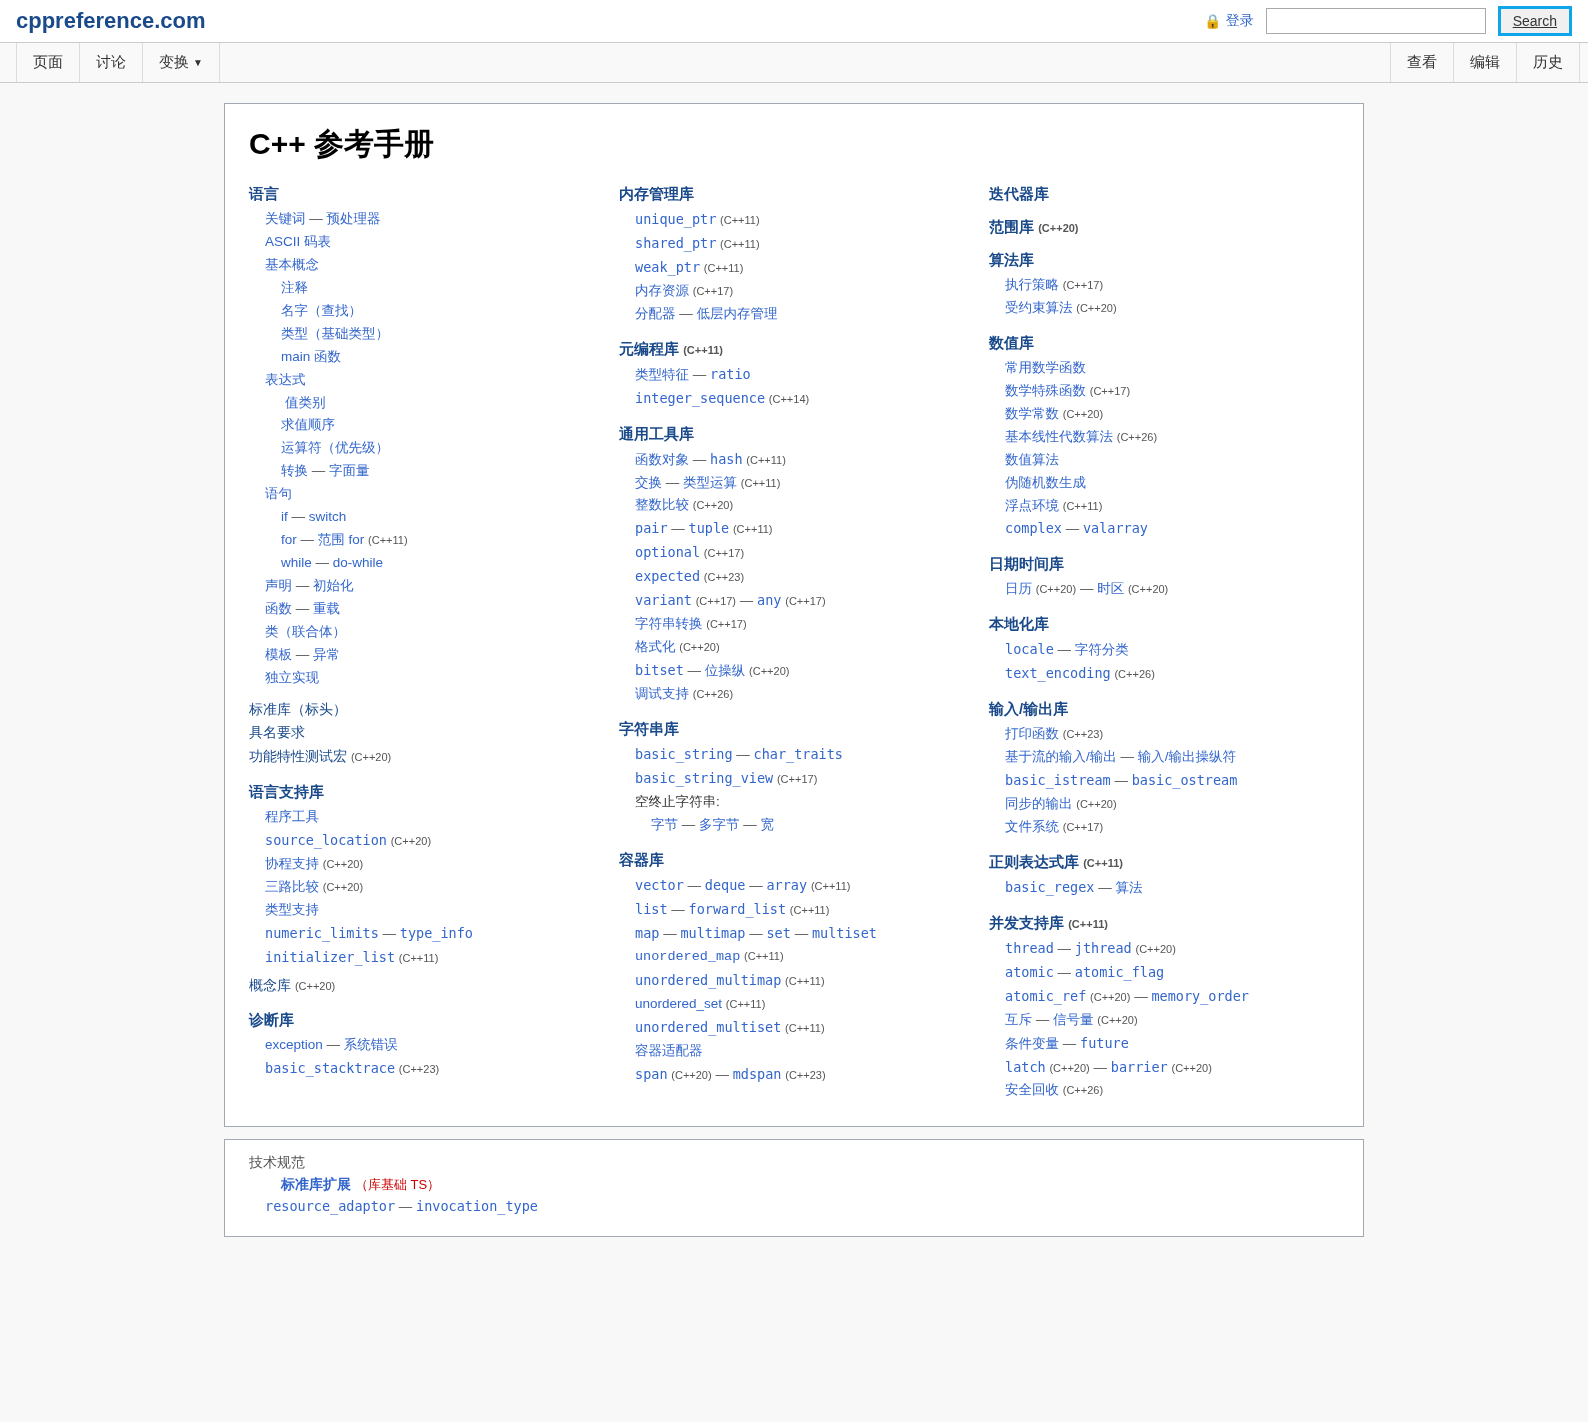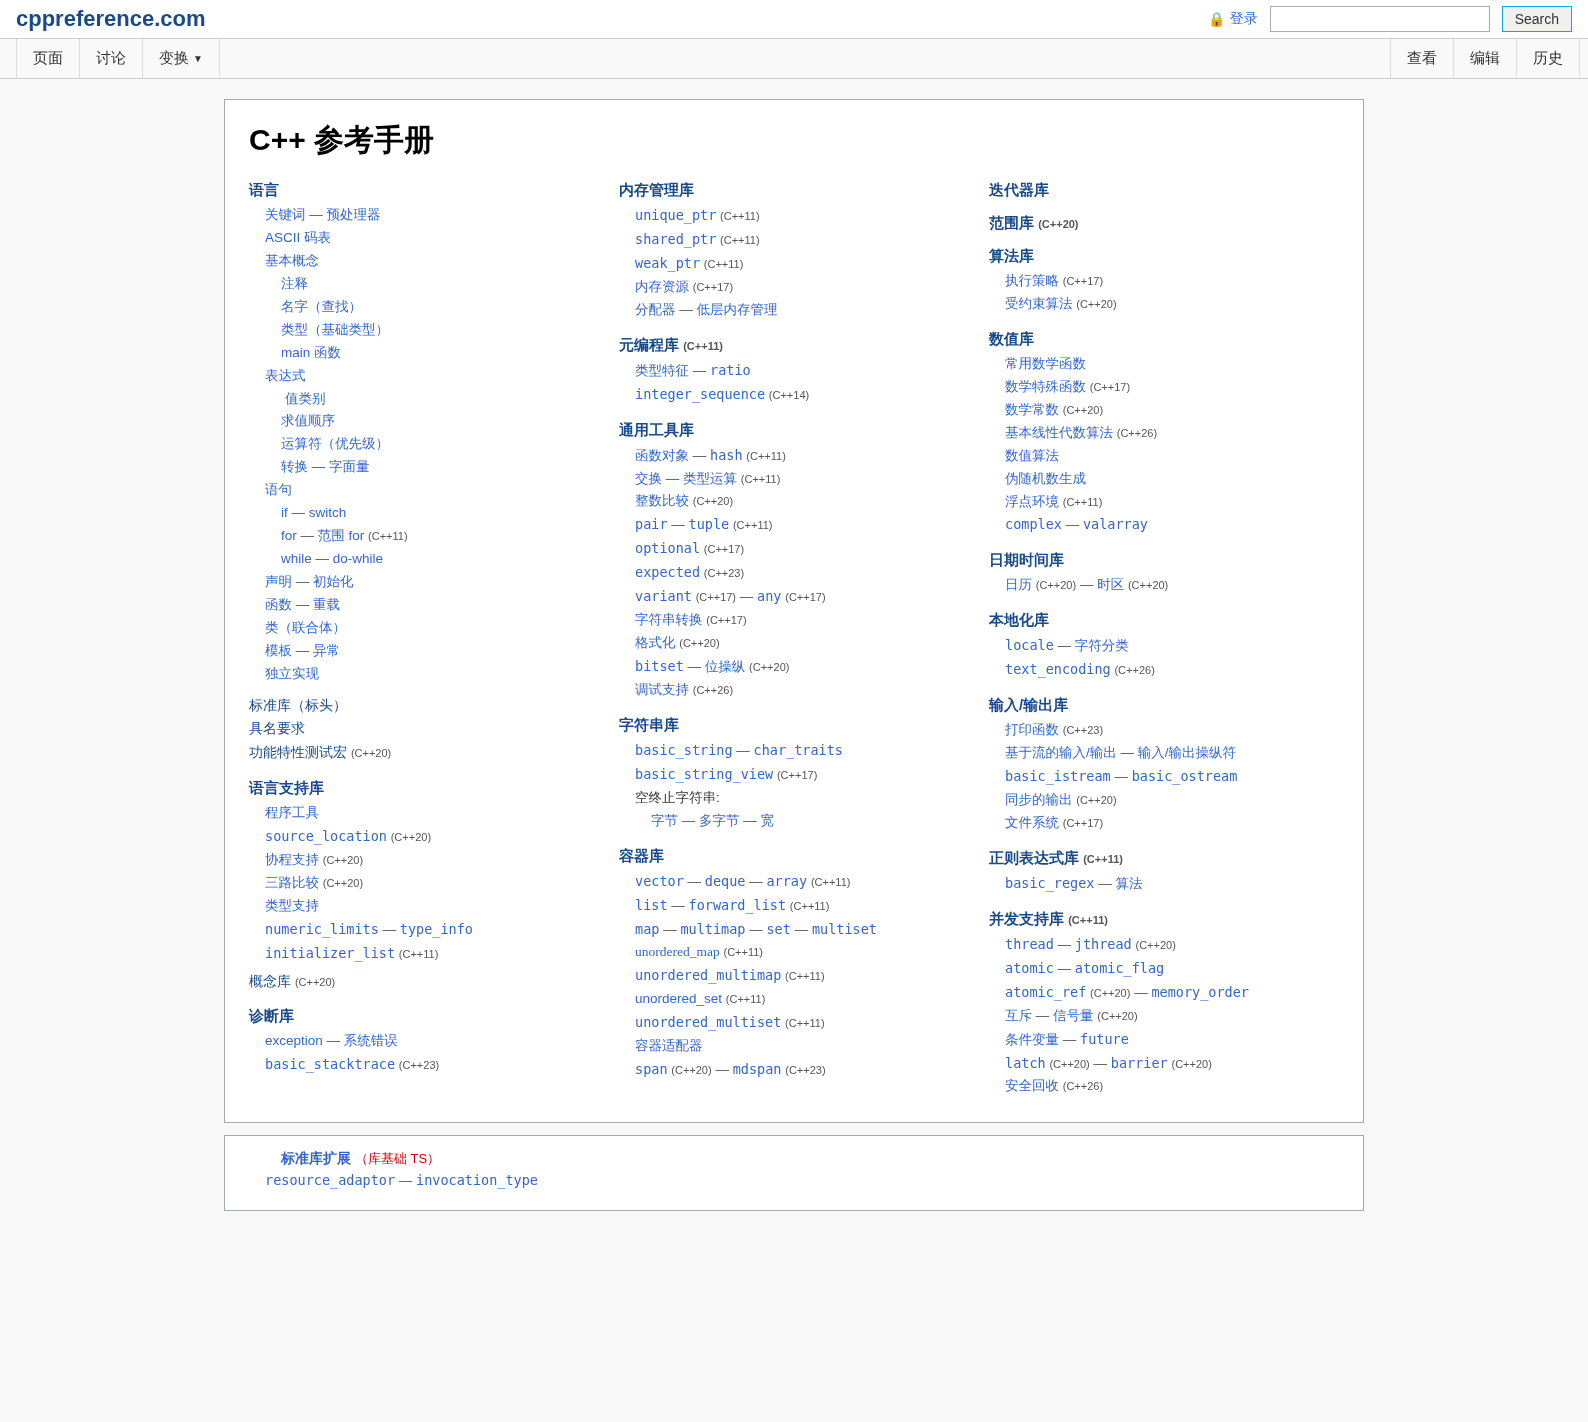--- a/index.html
+++ b/index.html
@@ -29,25 +29,26 @@
     }
     #search-input {
       border: 1px solid #aaa;
       padding: 4px 8px;
       font-size: 14px;
       width: 220px;
       background: #fff;
     }
     #search-button {
       background: #f0f0f0;
-      border: 1px solid #0ea5e9;
+      border: 3px solid #0ea5e9;
       padding: 4px 12px;
       cursor: pointer;
       font-size: 14px;
       color: #333;
+      text-decoration: underline;
     }
 
     
     #nav-bar {
       background: #f9f9f9;
       border-bottom: 1px solid #ccc;
       display: flex;
       align-items: center;
       justify-content: space-between;
       padding: 0 8px;
@@ -275,21 +276,21 @@
         <div class="section-header"><a href="#">字符串库</a></div>
         <div class="sub-item"><a href="#" style="font-family:monospace">basic_string</a> <span class="separator">—</span> <a href="#" style="font-family:monospace">char_traits</a></div>
         <div class="sub-item"><a href="#" style="font-family:monospace">basic_string_view</a> <span class="version-tag">(C++17)</span></div>
         <div class="sub-item">空终止字符串:</div>
         <div class="sub-item" style="margin-left:32px"><a href="#">字节</a> <span class="separator">—</span> <a href="#">多字节</a> <span class="separator">—</span> <a href="#">宽</a></div>
 
         <div class="section-header"><a href="#">容器库</a></div>
         <div class="sub-item"><a href="#" style="font-family:monospace">vector</a> <span class="separator">—</span> <a href="#" style="font-family:monospace">deque</a> <span class="separator">—</span> <a href="#" style="font-family:monospace">array</a> <span class="version-tag">(C++11)</span></div>
         <div class="sub-item"><a href="#" style="font-family:monospace">list</a> <span class="separator">—</span> <a href="#" style="font-family:monospace">forward_list</a> <span class="version-tag">(C++11)</span></div>
         <div class="sub-item"><a href="#" style="font-family:monospace">map</a> <span class="separator">—</span> <a href="#" style="font-family:monospace">multimap</a> <span class="separator">—</span> <a href="#" style="font-family:monospace">set</a> <span class="separator">—</span> <a href="#" style="font-family:monospace">multiset</a></div>
-        <div class="sub-item"><a href="#" style="font-family:Liberation Serif, serif">unordered_map</a> <span class="version-tag">(C++11)</span></div>
+        <div class="sub-item"><a href="#" style="font-family:Liberation Mono, monospace">unordered_map</a> <span class="version-tag">(C++11)</span></div>
         <div class="sub-item"><a href="#" style="font-family:monospace">unordered_multimap</a> <span class="version-tag">(C++11)</span></div>
         <div class="sub-item"><a href="#" style="font-family:Liberation Sans, sans-serif">unordered_set</a> <span class="version-tag">(C++11)</span></div>
         <div class="sub-item"><a href="#" style="font-family:monospace">unordered_multiset</a> <span class="version-tag">(C++11)</span></div>
         <div class="sub-item"><a href="#">容器适配器</a></div>
         <div class="sub-item"><a href="#" style="font-family:monospace">span</a> <span class="version-tag">(C++20)</span> <span class="separator">—</span> <a href="#" style="font-family:monospace">mdspan</a> <span class="version-tag">(C++23)</span></div>
       </div>
 
       <div>
         <div class="section-header"><a href="#">迭代器库</a></div>
         <div class="section-header"><a href="#">范围库</a> <span class="version-tag">(C++20)</span></div>
@@ -332,20 +333,21 @@
         <div class="sub-item"><a href="#">互斥</a> <span class="separator">—</span> <a href="#">信号量</a> <span class="version-tag">(C++20)</span></div>
         <div class="sub-item"><a href="#">条件变量</a> <span class="separator">—</span> <a href="#" style="font-family:monospace">future</a></div>
         <div class="sub-item"><a href="#" style="font-family:monospace">latch</a> <span class="version-tag">(C++20)</span> <span class="separator">—</span> <a href="#" style="font-family:monospace">barrier</a> <span class="version-tag">(C++20)</span></div>
         <div class="sub-item"><a href="#">安全回收</a> <span class="version-tag">(C++26)</span></div>
       </div>
 
     </div>
   </div>
 
   <div id="tech-spec-box">
+    <div id="tech-spec-title">技术规范</div>
     <div class="ts-header">
       <a href="#">标准库扩展</a>
       <span class="ts-tag">（库基础 TS）</span>
     </div>
     <div class="ts-item">
       <a href="#" style="font-family:monospace">resource_adaptor</a>
       <span class="separator">—</span>
       <a href="#" style="font-family:monospace">invocation_type</a>
     </div>
   </div>

